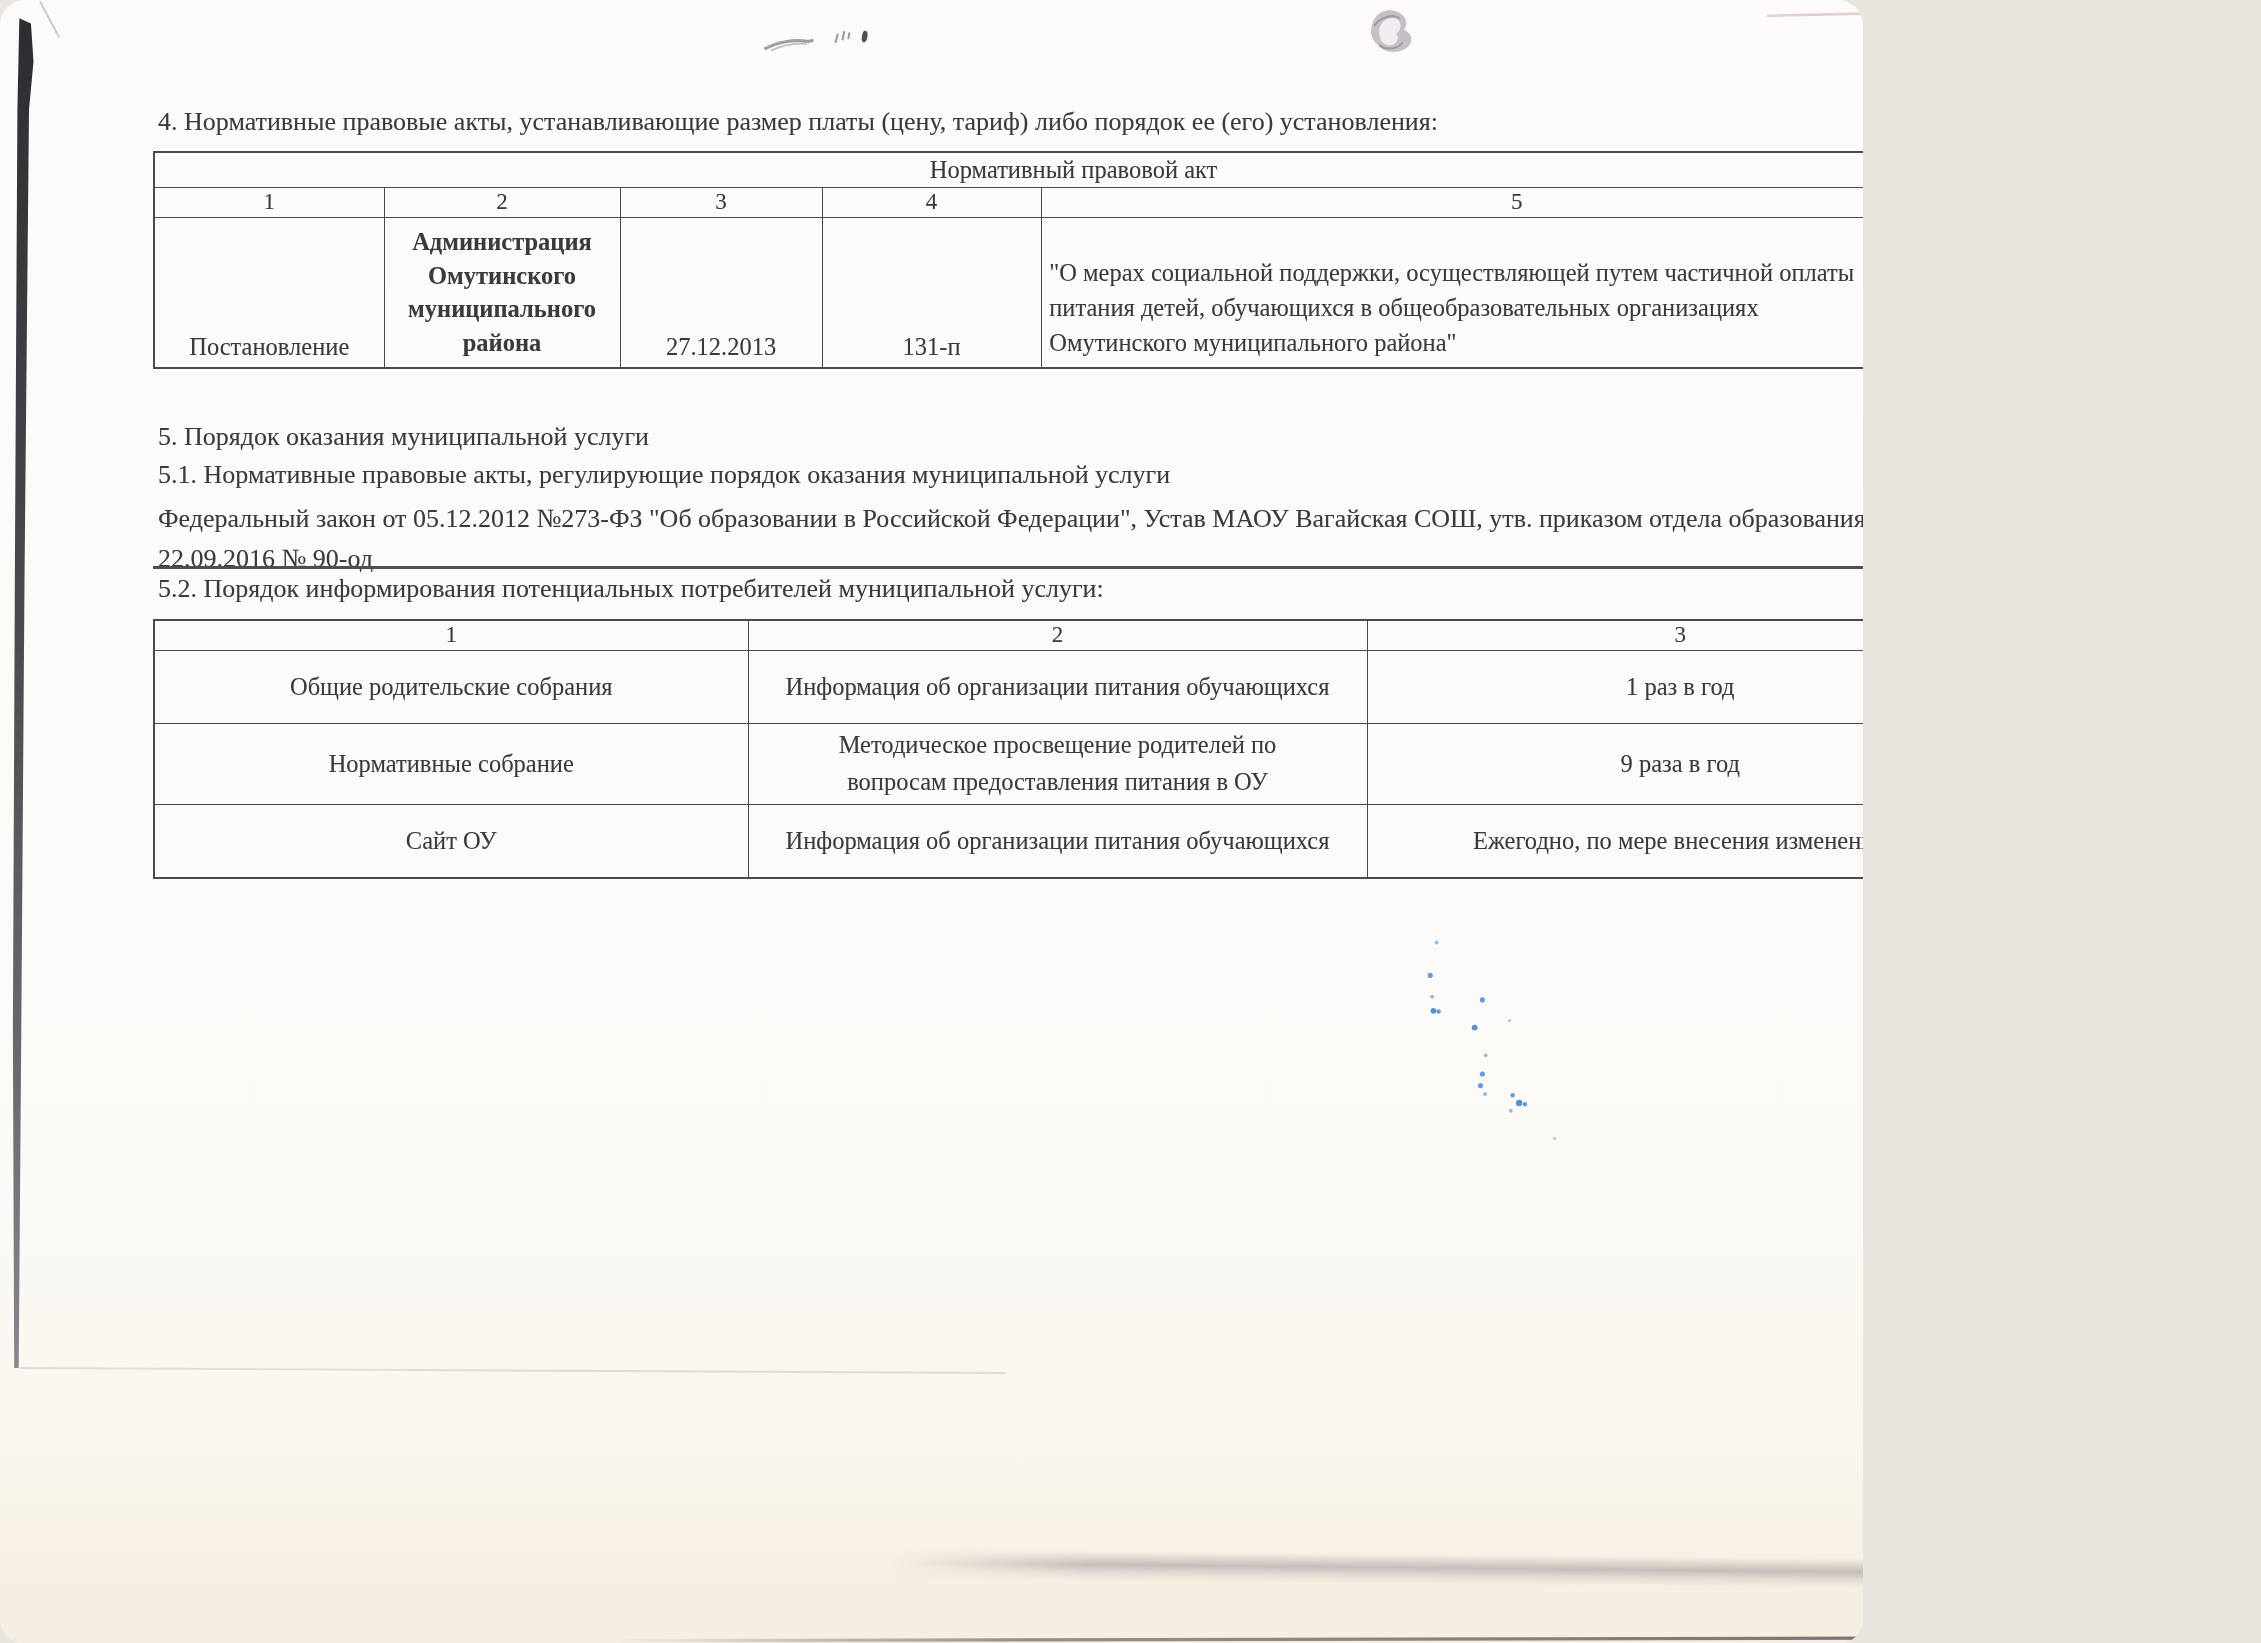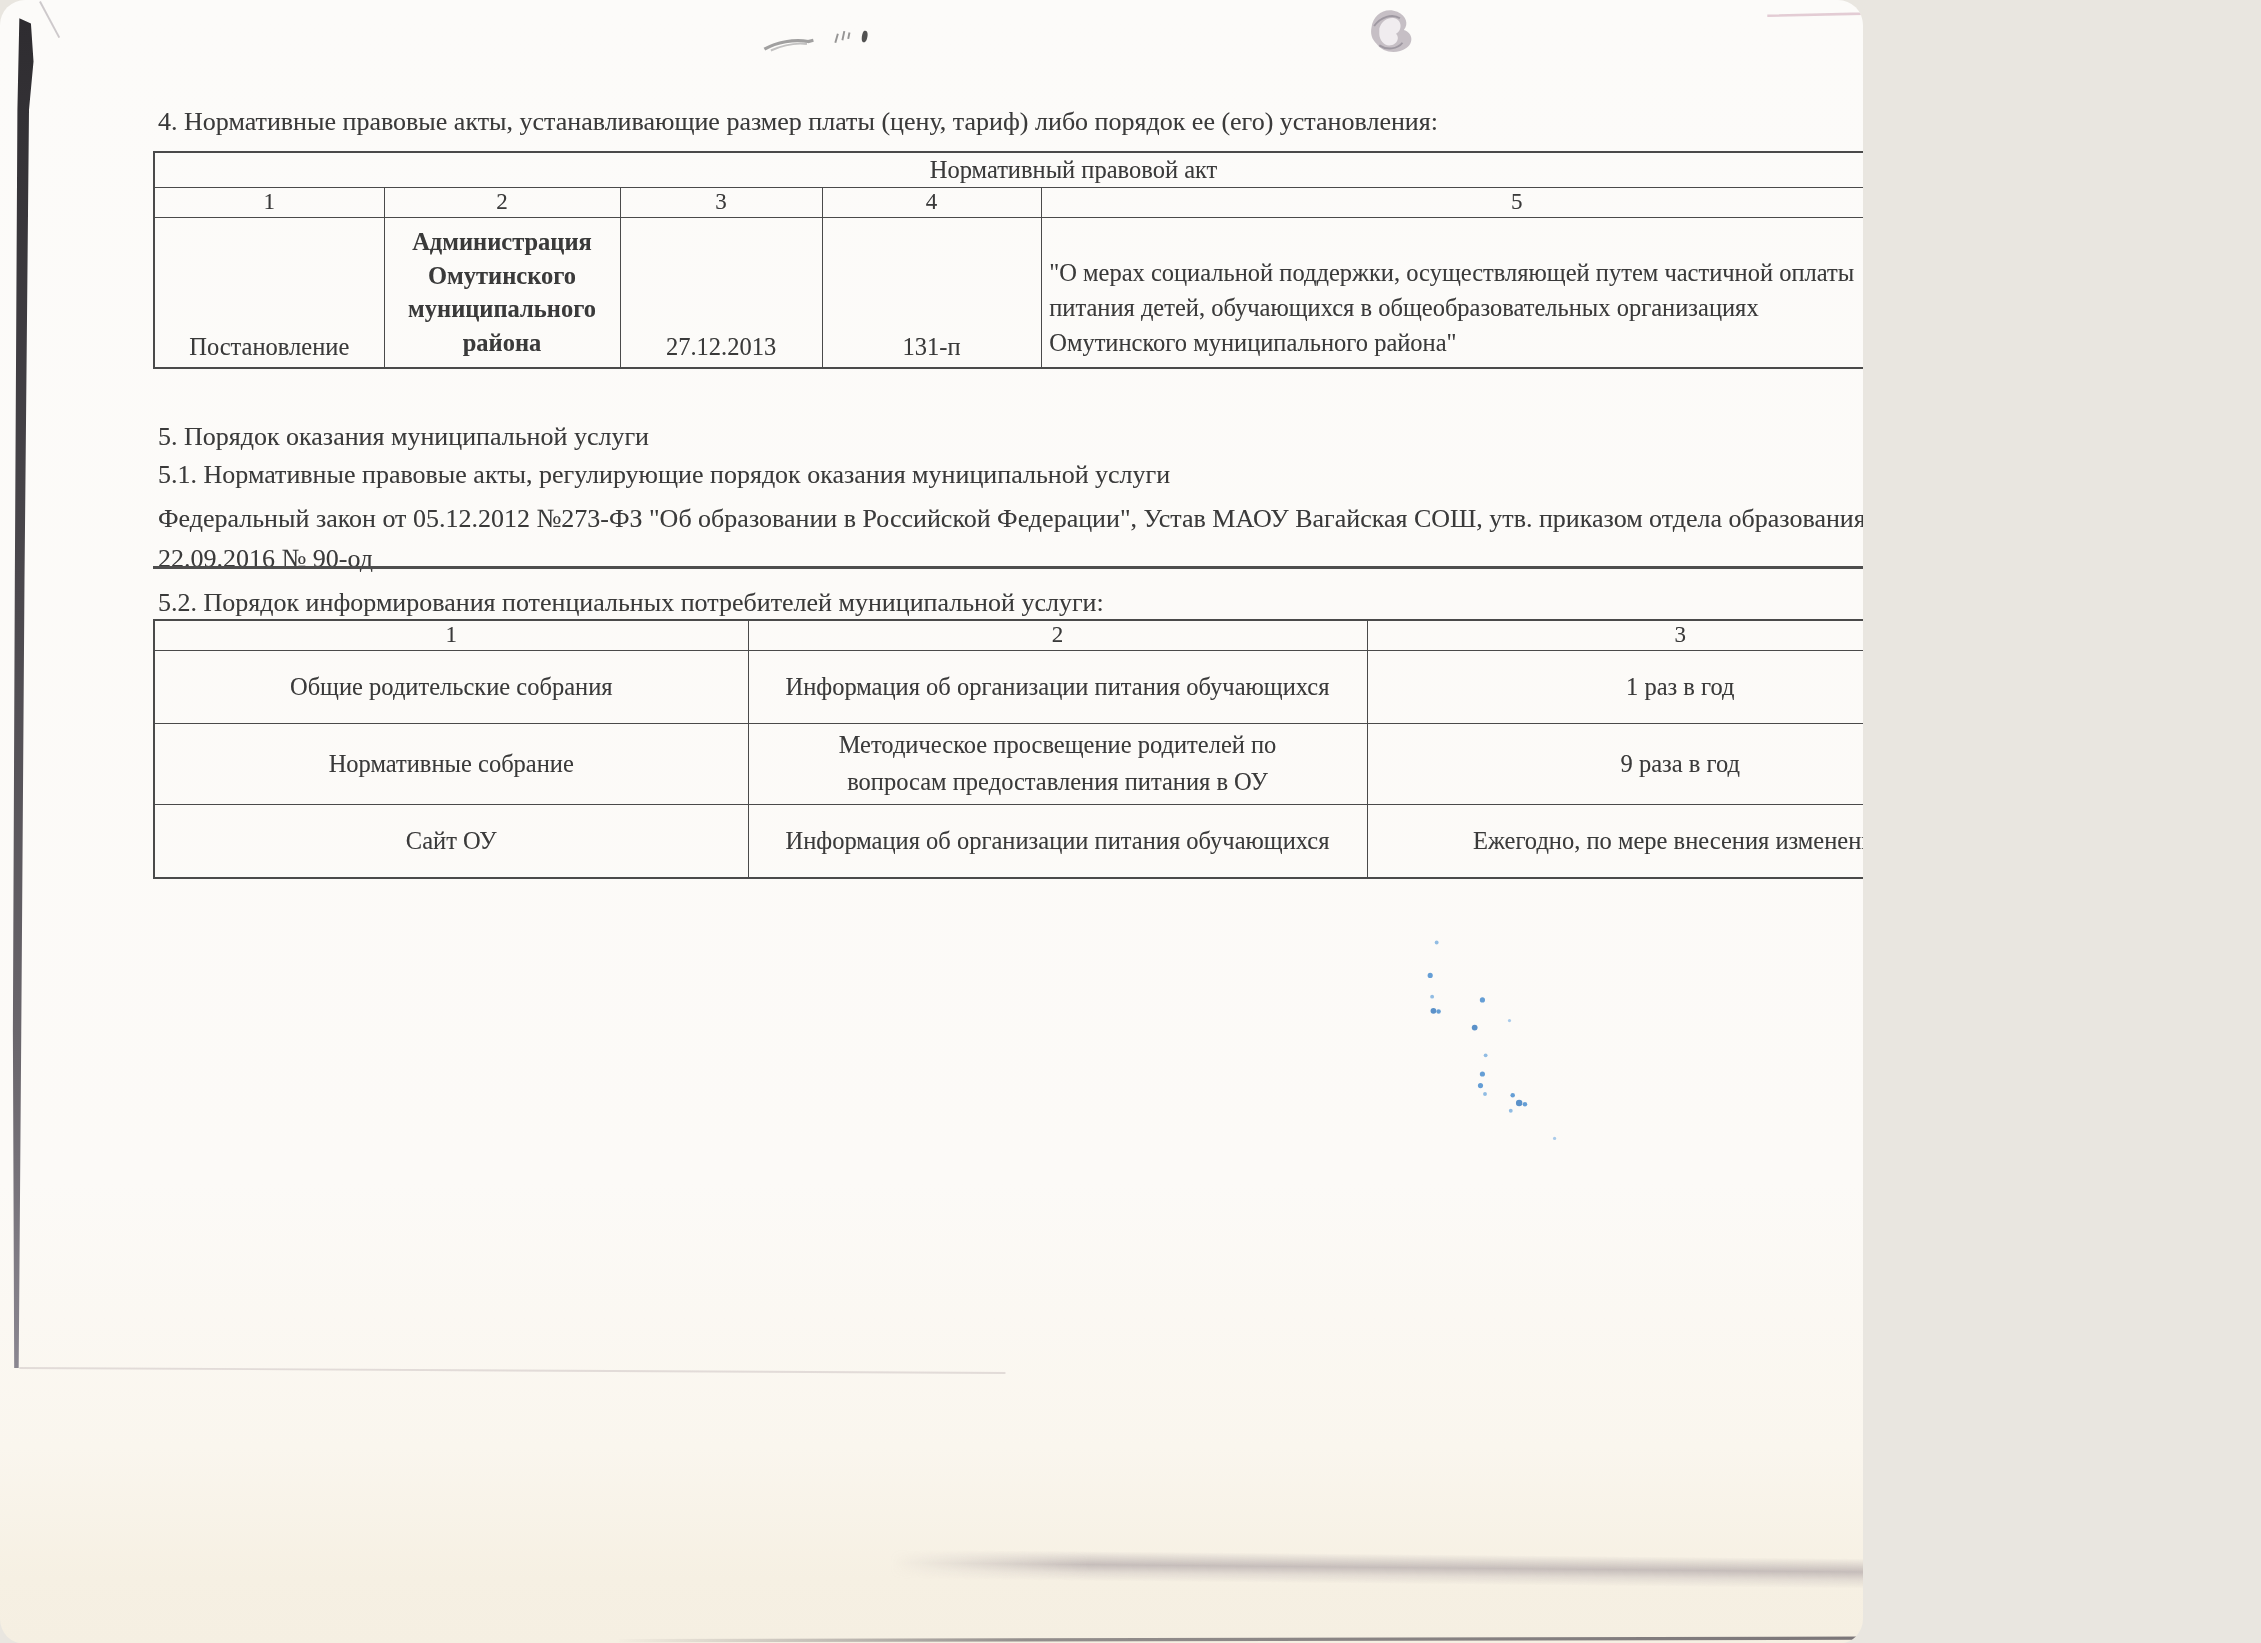--- a/index.html
+++ b/index.html
@@ -118,21 +118,21 @@
       </tr>
     </tbody>
   </table>
 
   <div class="txt" style="left:158px;top:420px;">5. Порядок оказания муниципальной услуги</div>
   <div class="txt" style="left:158px;top:458px;">5.1. Нормативные правовые акты, регулирующие порядок оказания муниципальной услуги</div>
   <div class="txt para" style="left:158px;top:499px;width:1844px;">Федеральный закон  от 05.12.2012 №273-ФЗ "Об образовании в Российской Федерации", Устав МАОУ Вагайская СОШ, утв. приказом отдела образования  от  22.09.2016 № 90-од</div>
 
   <div class="rule" style="left:153px;top:566px;width:1840px;"></div>
 
-  <div class="txt" style="left:158px;top:572px;margin-top:14px;">5.2. Порядок информирования потенциальных потребителей муниципальной услуги:</div>
+  <div class="txt" style="left:158px;top:572px;">5.2. Порядок информирования потенциальных потребителей муниципальной услуги:</div>
 
   <table class="t2" style="left:153px;top:619px;width:1840px;">
     <colgroup>
       <col style="width:594px">
         <col style="width:619px">
         <col style="width:627px">
     </colgroup>
     <tbody>
       <tr class="num">
         <td>1</td>

